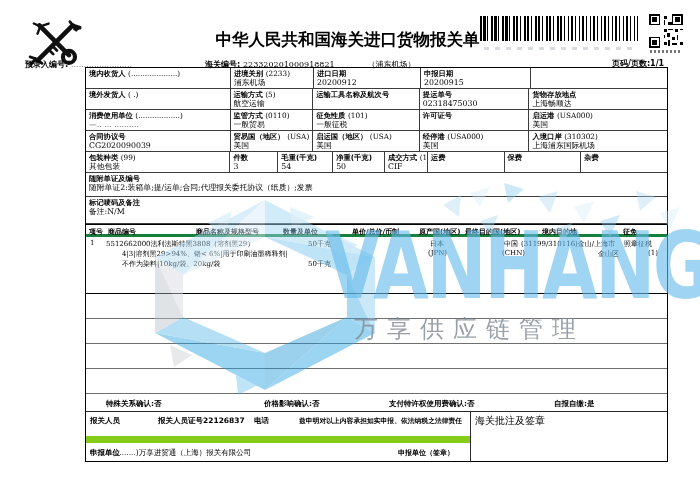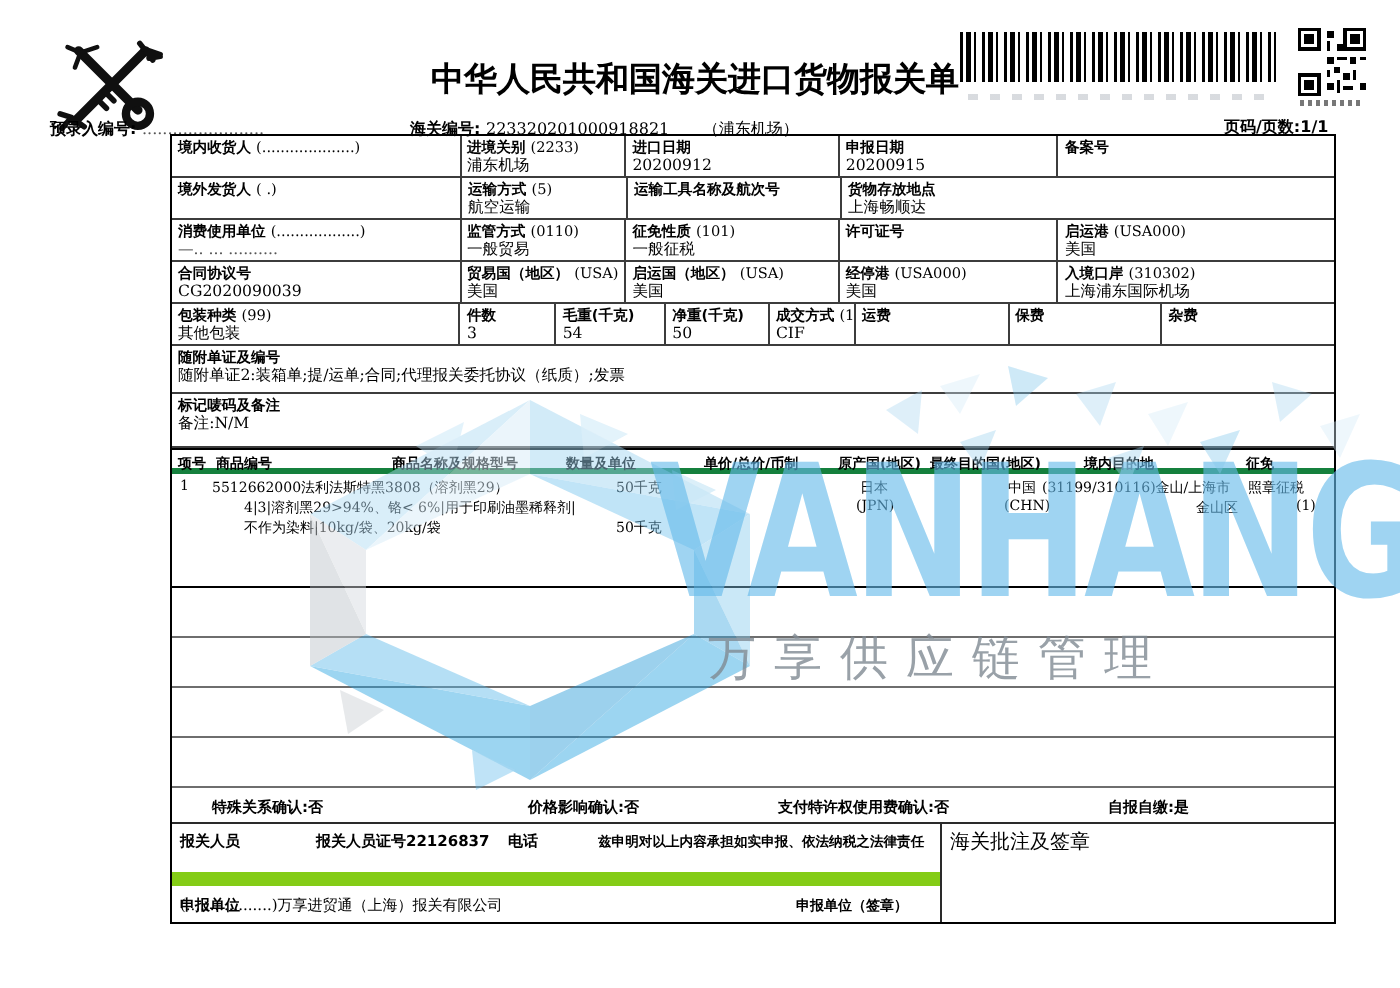--- a/index.html
+++ b/index.html
@@ -98,21 +98,21 @@
   </div>
   <div class="qr-caption"></div>
 
   <div class="subhead sh-pre">
     <span>预录入编号:</span>
     <span class="serif" style="color:#555">........................</span>
   </div>
   <div class="subhead sh-cust">
     <span>海关编号:</span>
     <span class="serif">223320201000918821</span>
-    <span class="serif" style="margin-left:14px">（浦东机场）</span>
+    <span class="serif" style="margin-left:30px">（浦东机场）</span>
   </div>
   <div class="subhead sh-page">页码/页数:1/1</div>
 
   <div class="form">
 
     <div class="row hrow">
       <div class="cell w145">
         <div class="lbl"><span>境内收货人</span> <span class="code">(....................)</span></div>
         <div class="val"></div>
       </div>
@@ -121,38 +121,38 @@
         <div class="val">浦东机场</div>
       </div>
       <div class="cell w107">
         <div class="lbl"><span>进口日期</span></div>
         <div class="val">20200912</div>
       </div>
       <div class="cell w110">
         <div class="lbl"><span>申报日期</span></div>
         <div class="val">20200915</div>
       </div>
-      <div class="cell w138 last">
-        <div class="lbl"><span>备案号</span></div>
-        <div class="val"></div>
-      </div>
     </div>
 
     <div class="row hrow">
       <div class="cell w145">
         <div class="lbl"><span>境外发货人</span> <span class="code">( .)</span></div>
         <div class="val"></div>
       </div>
       <div class="cell w83">
         <div class="lbl"><span>运输方式</span> <span class="code">(5)</span></div>
         <div class="val">航空运输</div>
       </div>
       <div class="cell w107">
         <div class="lbl"><span>运输工具名称及航次号</span></div>
         <div class="val"></div>
+      </div>
+      <div class="cell w110">
+        <div class="lbl"><span>提运单号</span></div>
+        <div class="val">02318475030</div>
       </div>
       <div class="cell w138 last">
         <div class="lbl"><span>货物存放地点</span></div>
         <div class="val">上海畅顺达</div>
       </div>
     </div>
 
     <div class="row hrow">
       <div class="cell w145">
         <div class="lbl"><span>消费使用单位</span> <span class="code">(..................)</span></div>

